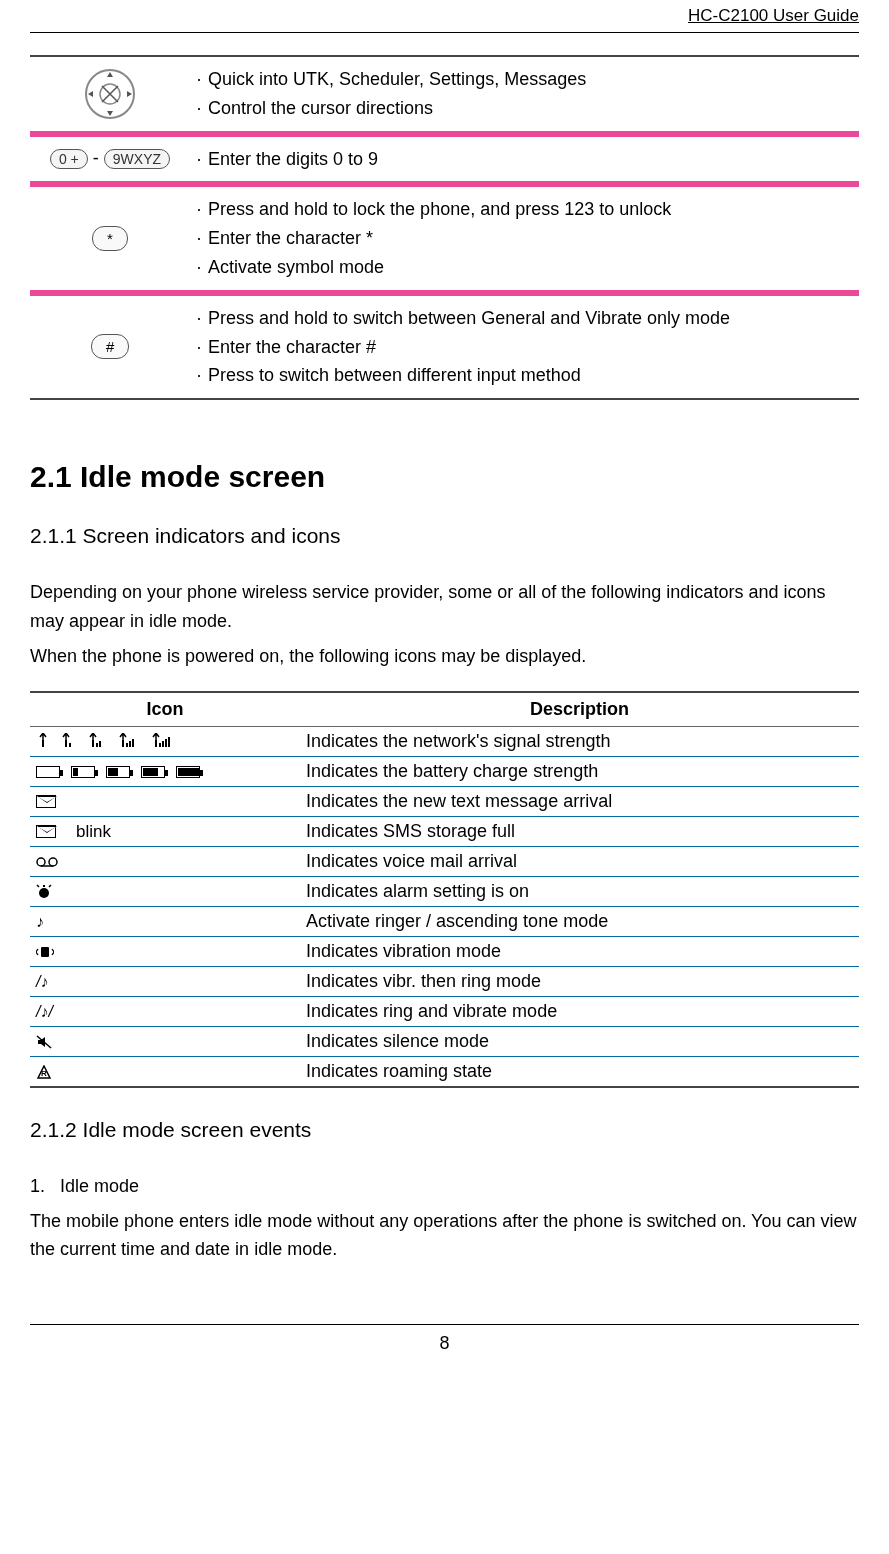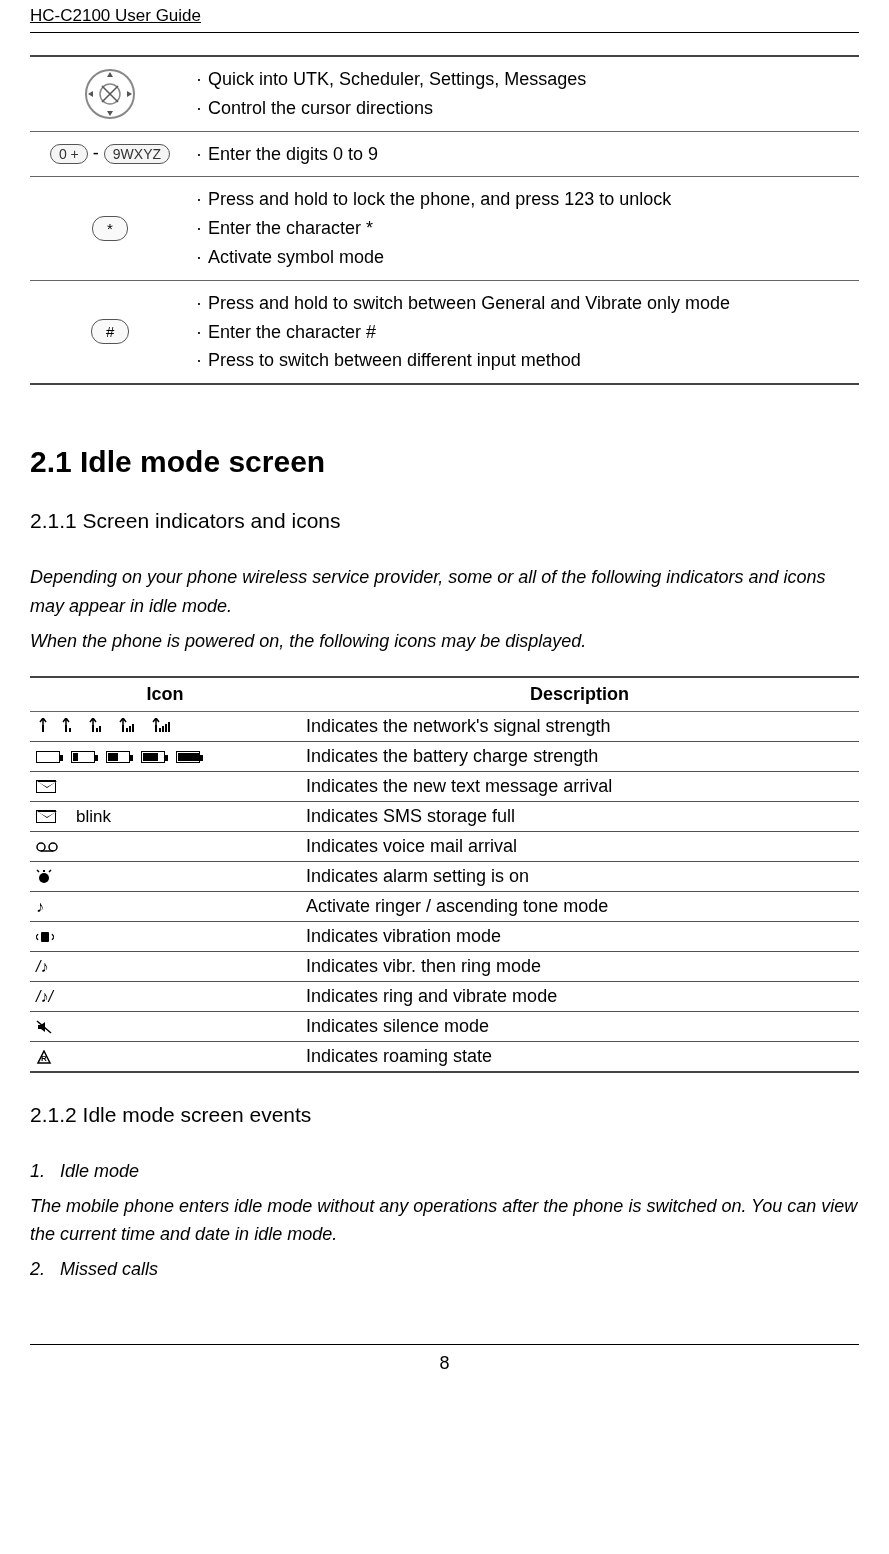--- a/index.html
+++ b/index.html
@@ -10,33 +10,33 @@
       background: #fff;
       color: #000;
       font-size: 18px;
     }
     .page {
       width: 889px;
       margin: 0 auto;
       padding: 0 30px;
     }
     .header {
-      text-align: left;
+      text-align: right;
       font-size: 17px;
       padding: 6px 0;
       border-bottom: 1px solid #000;
       text-decoration: underline;
     }
     .key-table {
       width: 100%;
       border-collapse: collapse;
       margin-top: 22px;
     }
     .key-table td {
-      border-top: 1px solid #ec4899;
+      border-top: 6px solid #ec4899;
       border-bottom: 1px solid #666;
       padding: 8px 6px;
       vertical-align: middle;
     }
     .key-table tr:first-child td { border-top: 2px solid #444; }
     .key-table tr:last-child td { border-bottom: 2px double #444; }
     .key-cell {
       width: 160px;
       text-align: center;
       vertical-align: middle;
@@ -50,21 +50,20 @@
     }
     h3.subsection {
       font-size: 21px;
       font-weight: normal;
       margin: 30px 0 30px;
     }
     p.body {
       font-size: 18px;
       line-height: 1.6;
       margin: 6px 0;
-      font-style: italic;
     }
     .icon-table {
       width: 100%;
       border-collapse: collapse;
       margin-top: 20px;
     }
     .icon-table th {
       text-align: center;
       font-weight: bold;
       padding: 6px;
@@ -296,19 +295,15 @@
   </tbody>
     </table>
 
   <h3 class="subsection">2.1.2 Idle mode screen events</h3>
 
   <p class="body">
     <span>1.</span>&nbsp;&nbsp;
     <span>Idle mode</span>
   </p>
   <p class="body">The mobile phone enters idle mode without any operations after the phone is switched on. You can view the current time and date in idle mode.</p>
-  <p class="body">
-    <span>2.</span>&nbsp;&nbsp;
-    <span>Missed calls</span>
-  </p>
 
   <div class="page-number">8</div>
 </div>
 
 </body></html>

